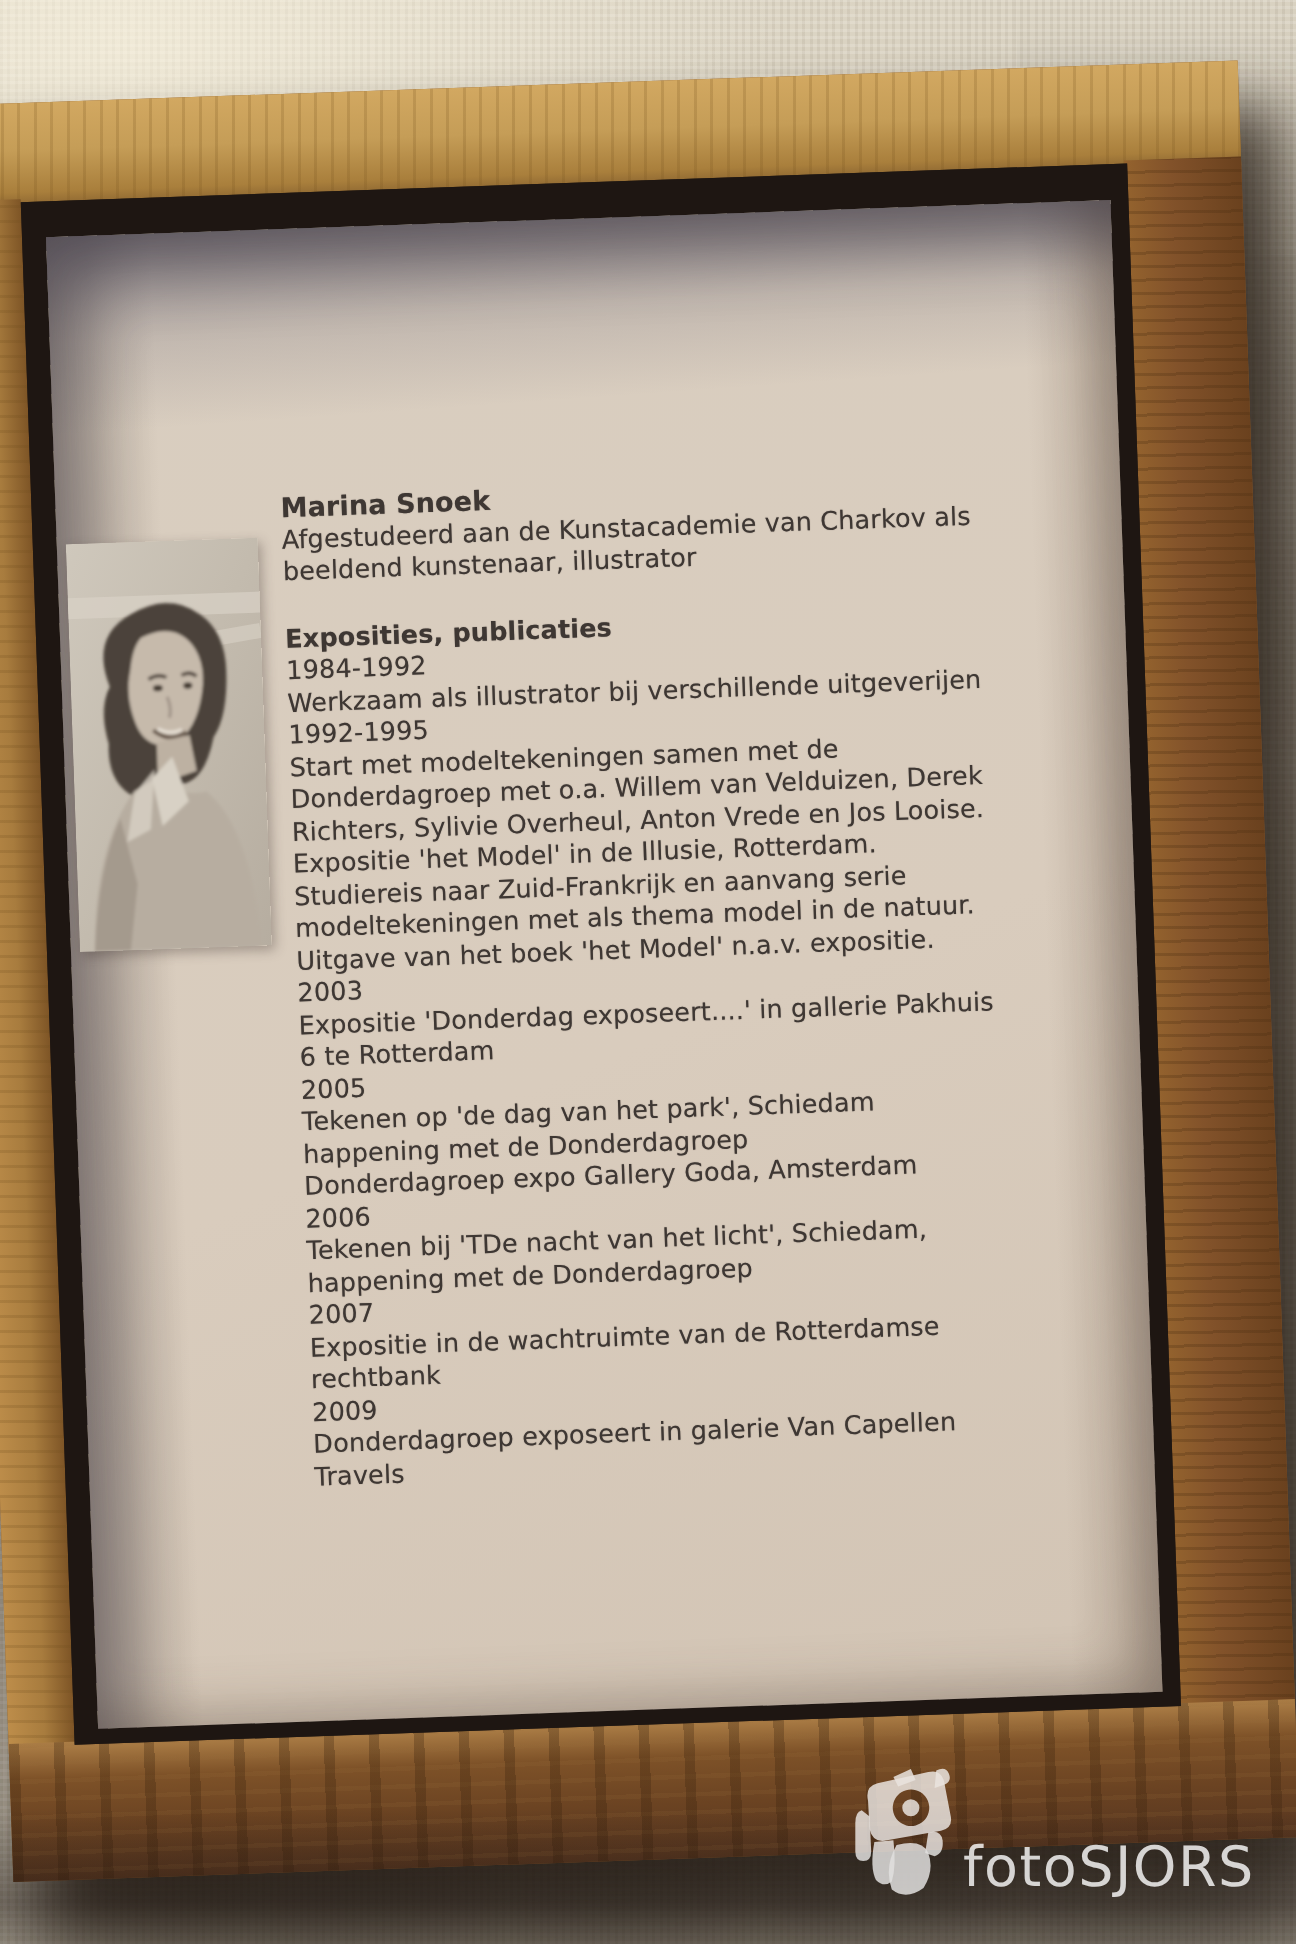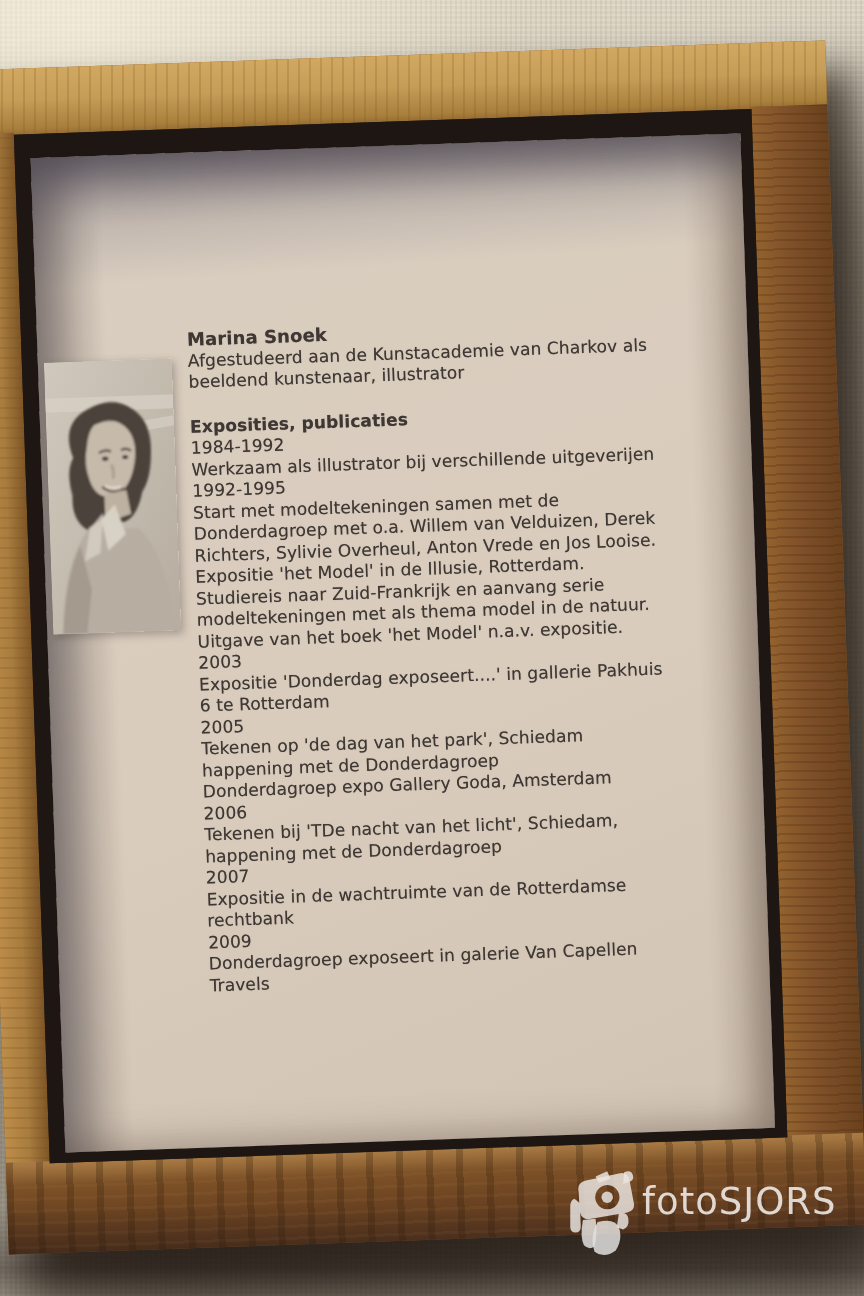--- a/index.html
+++ b/index.html
@@ -87,21 +87,21 @@
     color:#3e3733;font-size:17px;line-height:21.5px;letter-spacing:.1px;
     text-shadow:0 0 .7px rgba(62,55,51,.55);
     white-space:nowrap;
   }
   .doc-title{font-weight:bold;font-size:18px;}
   .doc-heading{font-weight:bold;margin-top:23px;}
   .line{white-space:nowrap;}
   
   .watermark{
     position:absolute;left:566px;top:1166px;width:270px;height:100px;
-    display:flex;align-items:flex-start;z-index:9;color:rgba(255,255,255,.8);
+    display:flex;align-items:flex-end;z-index:9;color:rgba(255,255,255,.8);
   }
   .wm-icon{width:74px;height:92px;flex:0 0 auto;opacity:.85;}
   .wm-text{
     font-size:37px;letter-spacing:1px;margin-left:2px;margin-top:14px;
     font-weight:400;
   }
   .bottom-shade{
     position:absolute;left:0;right:0;bottom:0;height:90px;z-index:8;
     background:linear-gradient(180deg, rgba(28,20,16,0) 0%, rgba(28,20,16,.38) 70%, rgba(70,62,52,.30) 100%);
   }

